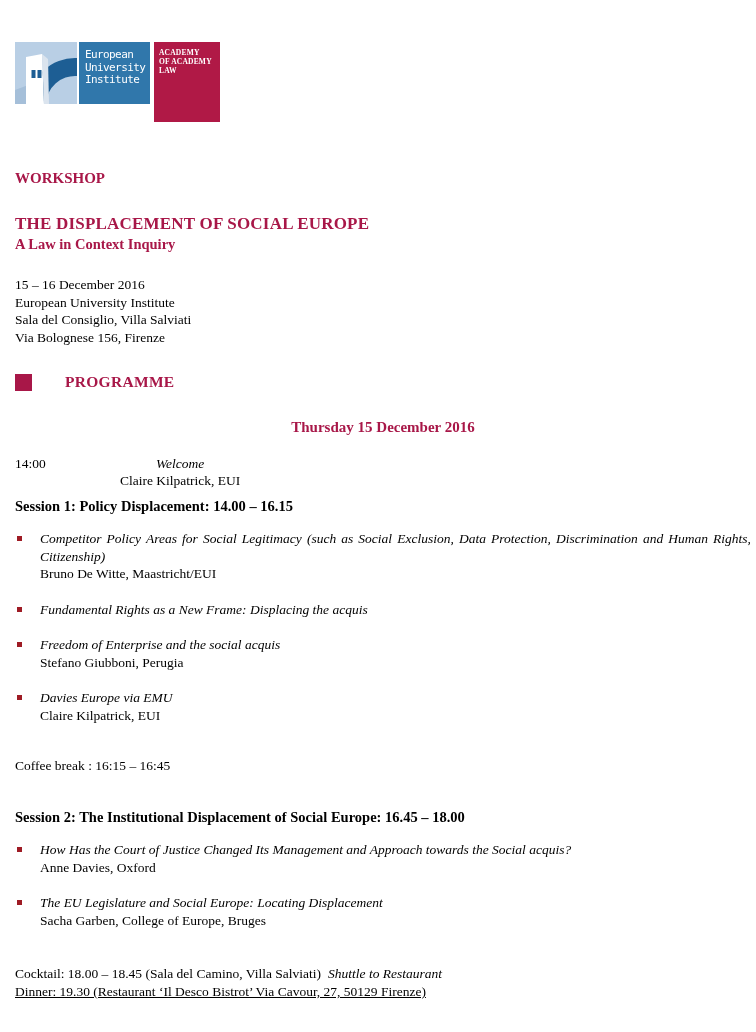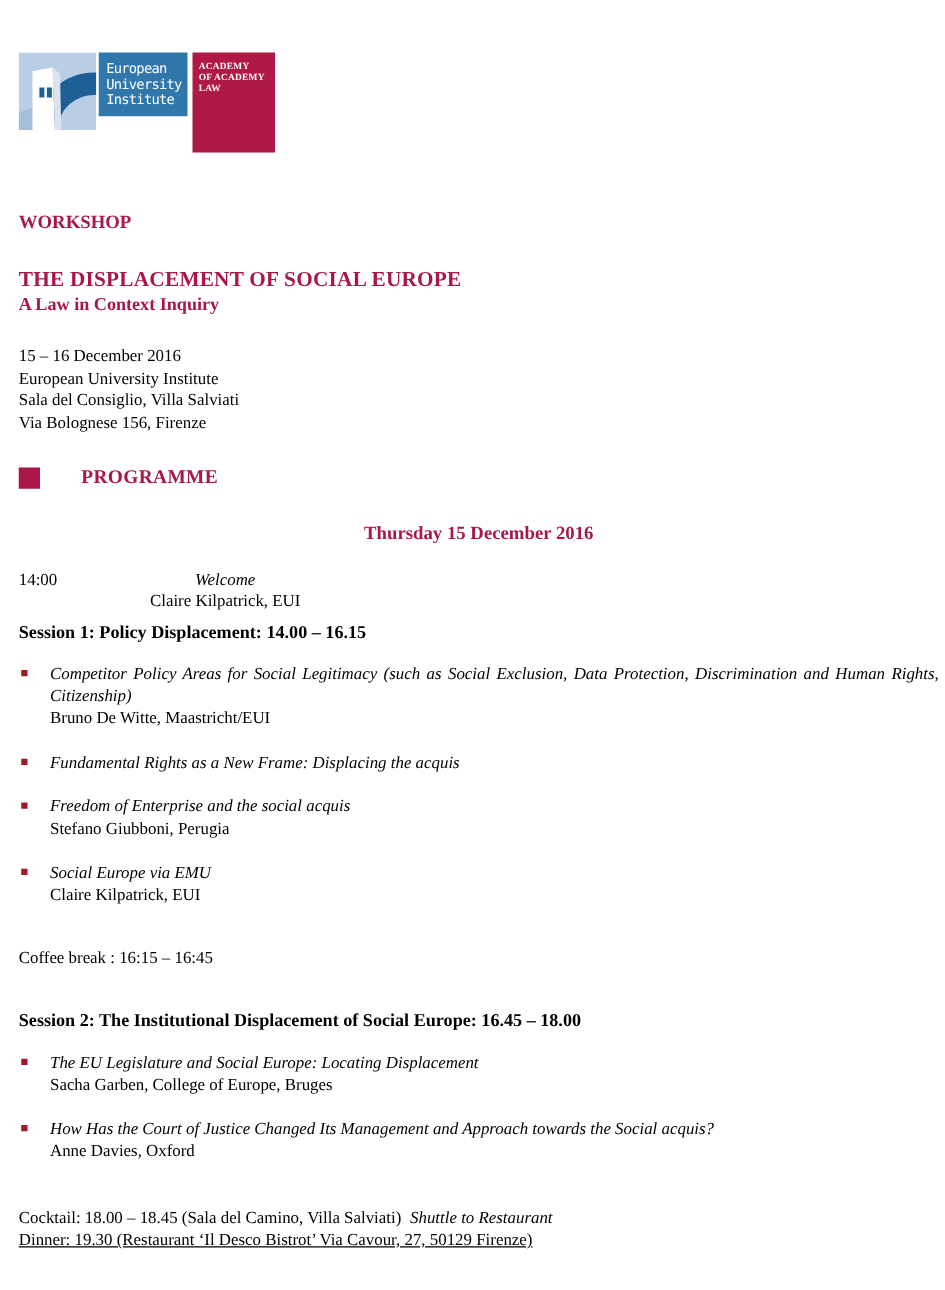--- a/index.html
+++ b/index.html
@@ -10,21 +10,21 @@
     font-family: "Liberation Serif", "DejaVu Serif", serif;
     font-size: 13.5px;
     color: #000;
   }
   .page { box-sizing: border-box; width: 756px; height: 1032px; padding: 0 5px 0 15px; }
 
   
   .logo-row { padding-top: 42px; display: flex; align-items: flex-start; }
   .logo-badia { width: 62px; height: 62px; display: block; }
   .logo-eui {
-    width: 71px; height: 51px; margin-left: 2px;
+    width: 71px; height: 62px; margin-left: 2px;
     background: #3077ab; color: #fff;
     font-family: "DejaVu Sans Mono", monospace;
     font-size: 11px; line-height: 12.5px; letter-spacing: -0.6px;
     padding: 7px 5px 0 6px; box-sizing: border-box;
   }
   .logo-ael {
     width: 66px; height: 80px; margin-left: 4px;
     background: #b01946; color: #fff;
     font-family: "Liberation Serif", serif; font-weight: bold;
     font-size: 7.5px; line-height: 9px; letter-spacing: 0.2px;
@@ -127,38 +127,38 @@
       <span class="sq"></span>
       <div class="item-title">Fundamental Rights as a New Frame: Displacing the acquis</div>
     </li>
     <li class="item">
       <span class="sq"></span>
       <div class="item-title">Freedom of Enterprise and the social acquis</div>
       <div class="item-speaker">Stefano Giubboni, Perugia</div>
     </li>
     <li class="item">
       <span class="sq"></span>
-      <div class="item-title">Social Europe via EMU</div>
+      <div class="item-title">Davies Europe via EMU</div>
       <div class="item-speaker">Claire Kilpatrick, EUI</div>
     </li>
   </ul>
 
   <div class="coffee">Coffee break : 16:15 – 16:45</div>
 
   <div class="session-h session2">Session 2: The Institutional Displacement of Social Europe: 16.45 – 18.00</div>
   <ul class="items">
     <li class="item">
       <span class="sq"></span>
-      <div class="item-title">The EU Legislature and Social Europe: Locating Displacement</div>
-      <div class="item-speaker">Sacha Garben, College of Europe, Bruges</div>
+      <div class="item-title">How Has the Court of Justice Changed Its Management and Approach towards the Social acquis?</div>
+      <div class="item-speaker">Anne Davies, Oxford</div>
     </li>
     <li class="item">
       <span class="sq"></span>
-      <div class="item-title">How Has the Court of Justice Changed Its Management and Approach towards the Social acquis?</div>
-      <div class="item-speaker">Anne Davies, Oxford</div>
+      <div class="item-title">The EU Legislature and Social Europe: Locating Displacement</div>
+      <div class="item-speaker">Sacha Garben, College of Europe, Bruges</div>
     </li>
   </ul>
 
   <div class="cocktail">
     <span>Cocktail: 18.00 – 18.45 (Sala del Camino, Villa Salviati)</span><span class="shuttle">Shuttle to Restaurant</span>
   </div>
   <div class="dinner">Dinner: 19.30 (Restaurant ‘Il Desco Bistrot’ Via Cavour, 27, 50129 Firenze)</div>
 
 </div>
 

